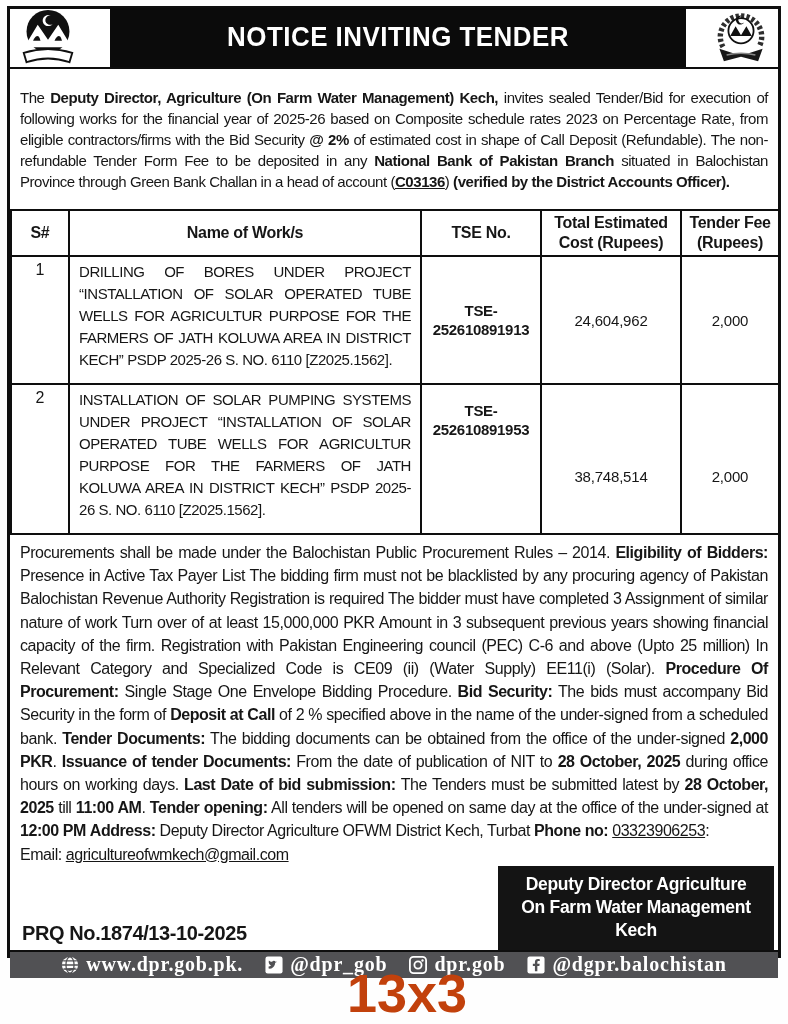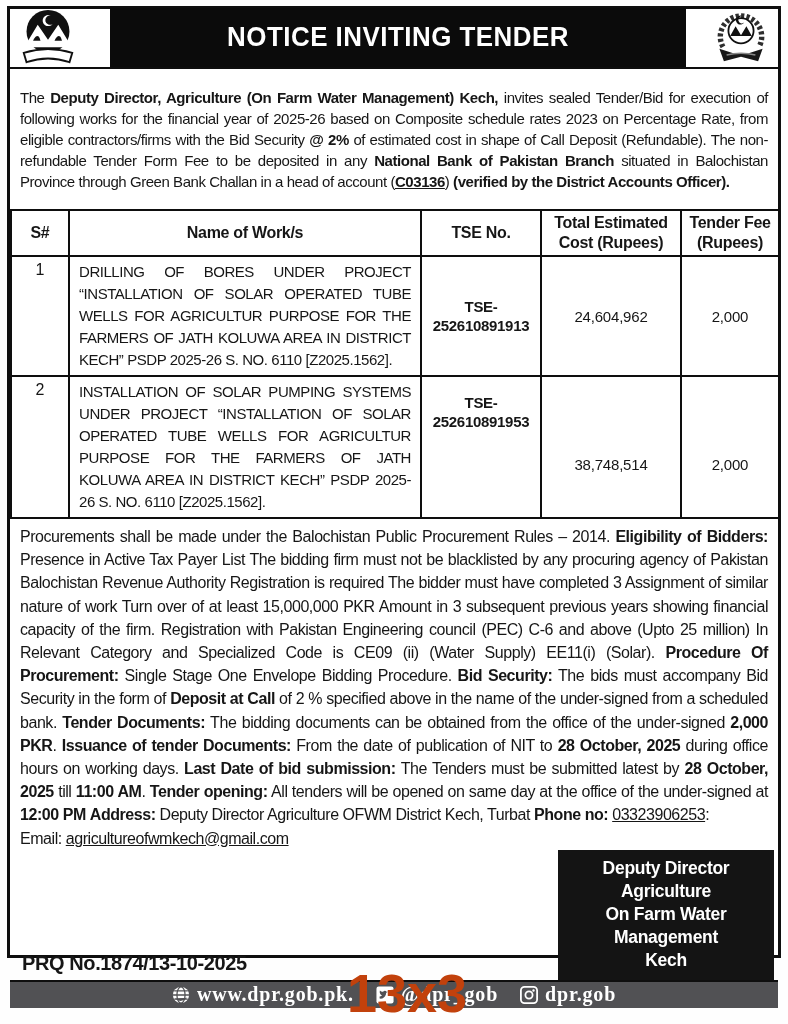--- a/index.html
+++ b/index.html
@@ -25,36 +25,36 @@
   table { border-collapse:collapse; width:100%; table-layout:fixed; flex:0 0 auto; }
   th, td { border:2px solid #0e0e0e; vertical-align:middle; }
   th { font-size:16px; font-weight:bold; text-align:center; padding:2px 2px; letter-spacing:-0.3px; line-height:20px; }
   col.c-sno  { width:58px; }
   col.c-name { width:352px; }
   col.c-tse  { width:120px; }
   col.c-cost { width:140px; }
   col.c-fee  { width:98px; }
   td.sno  { text-align:center; vertical-align:top; font-size:16px; padding-top:4px; }
   td.name { font-size:15px; line-height:22px; letter-spacing:-0.45px; text-align:justify;
-            padding:4px 9px 4px 9px; }
+            padding:4px 9px 12px 9px; }
   td.tse  { text-align:center; font-weight:bold; font-size:15px; line-height:19px; letter-spacing:-0.3px; }
   td.tse.top { vertical-align:top; padding-top:16px; }
   td.num  { text-align:center; font-size:15px; letter-spacing:-0.2px; }
   td.low  { vertical-align:middle; padding-top:34px; }
 
   
   .terms { flex:1 1 auto; padding:6px 10px 0 10px; font-size:16px; line-height:23.2px;
         letter-spacing:-0.45px; text-align:justify; }
 
   
   .bottom-row { flex:0 0 auto; display:flex; justify-content:space-between; align-items:flex-end;
         padding:0 4px 0 12px; }
   .prq { font-weight:bold; font-size:20px; letter-spacing:-0.4px; margin-bottom:5px; }
   .sig-block { background:#141414; color:#fff; text-align:center; font-weight:bold; font-size:17.5px;
-        line-height:23px; letter-spacing:-0.3px; padding:7px 14px 8px 14px; width:216px; margin-bottom:0; }
+        line-height:23px; letter-spacing:-0.3px; padding:7px 14px 8px 14px; width:276px; margin-bottom:0; }
 
   
   .footer-bar { flex:0 0 auto; height:28px; background:#515154; display:flex; align-items:center;
         justify-content:center; gap:22px; font-family:"Liberation Serif", serif; font-weight:bold;
         color:#fff; font-size:20px; letter-spacing:0.8px; border-top:2px solid #0e0e0e; }
   .f-item { display:flex; align-items:center; gap:7px; white-space:nowrap; }
   .f-item svg { display:block; }
 
   
   .size-tag { position:absolute; left:13px; top:962px; width:100%; text-align:center;
@@ -162,17 +162,24 @@
         <span>@dpr_gob</span>
       </span>
       <span class="f-item">
         <svg width="18" height="18" viewBox="0 0 20 20">
           <rect x="1" y="1" width="18" height="18" rx="4" fill="none" stroke="#ffffff" stroke-width="2"></rect>
           <circle cx="10" cy="10" r="4" fill="none" stroke="#ffffff" stroke-width="2"></circle>
           <circle cx="15" cy="5" r="1.3" fill="#ffffff"></circle>
         </svg>
         <span>dpr.gob</span>
       </span>
+      <span class="f-item">
+        <svg width="18" height="18" viewBox="0 0 20 20">
+          <rect x="0.5" y="0.5" width="19" height="19" rx="2.5" fill="#ffffff"></rect>
+          <path d="M11.5 17 v-6 h2.2 l0.4 -2.4 h-2.6 V7 c0 -0.8 0.4 -1.4 1.5 -1.4 h1.2 V3.5 c-0.6 -0.1 -1.4 -0.2 -2.1 -0.2 c-2.1 0 -3.3 1.2 -3.3 3.4 v1.9 H6.5 V11 h2.3 v6 Z" fill="#515154"></path>
+        </svg>
+        <span>@dgpr.balochistan</span>
+      </span>
     </div>
   </div>
 
   <div class="size-tag">13x3</div>
 </div>
 
 </body></html>

